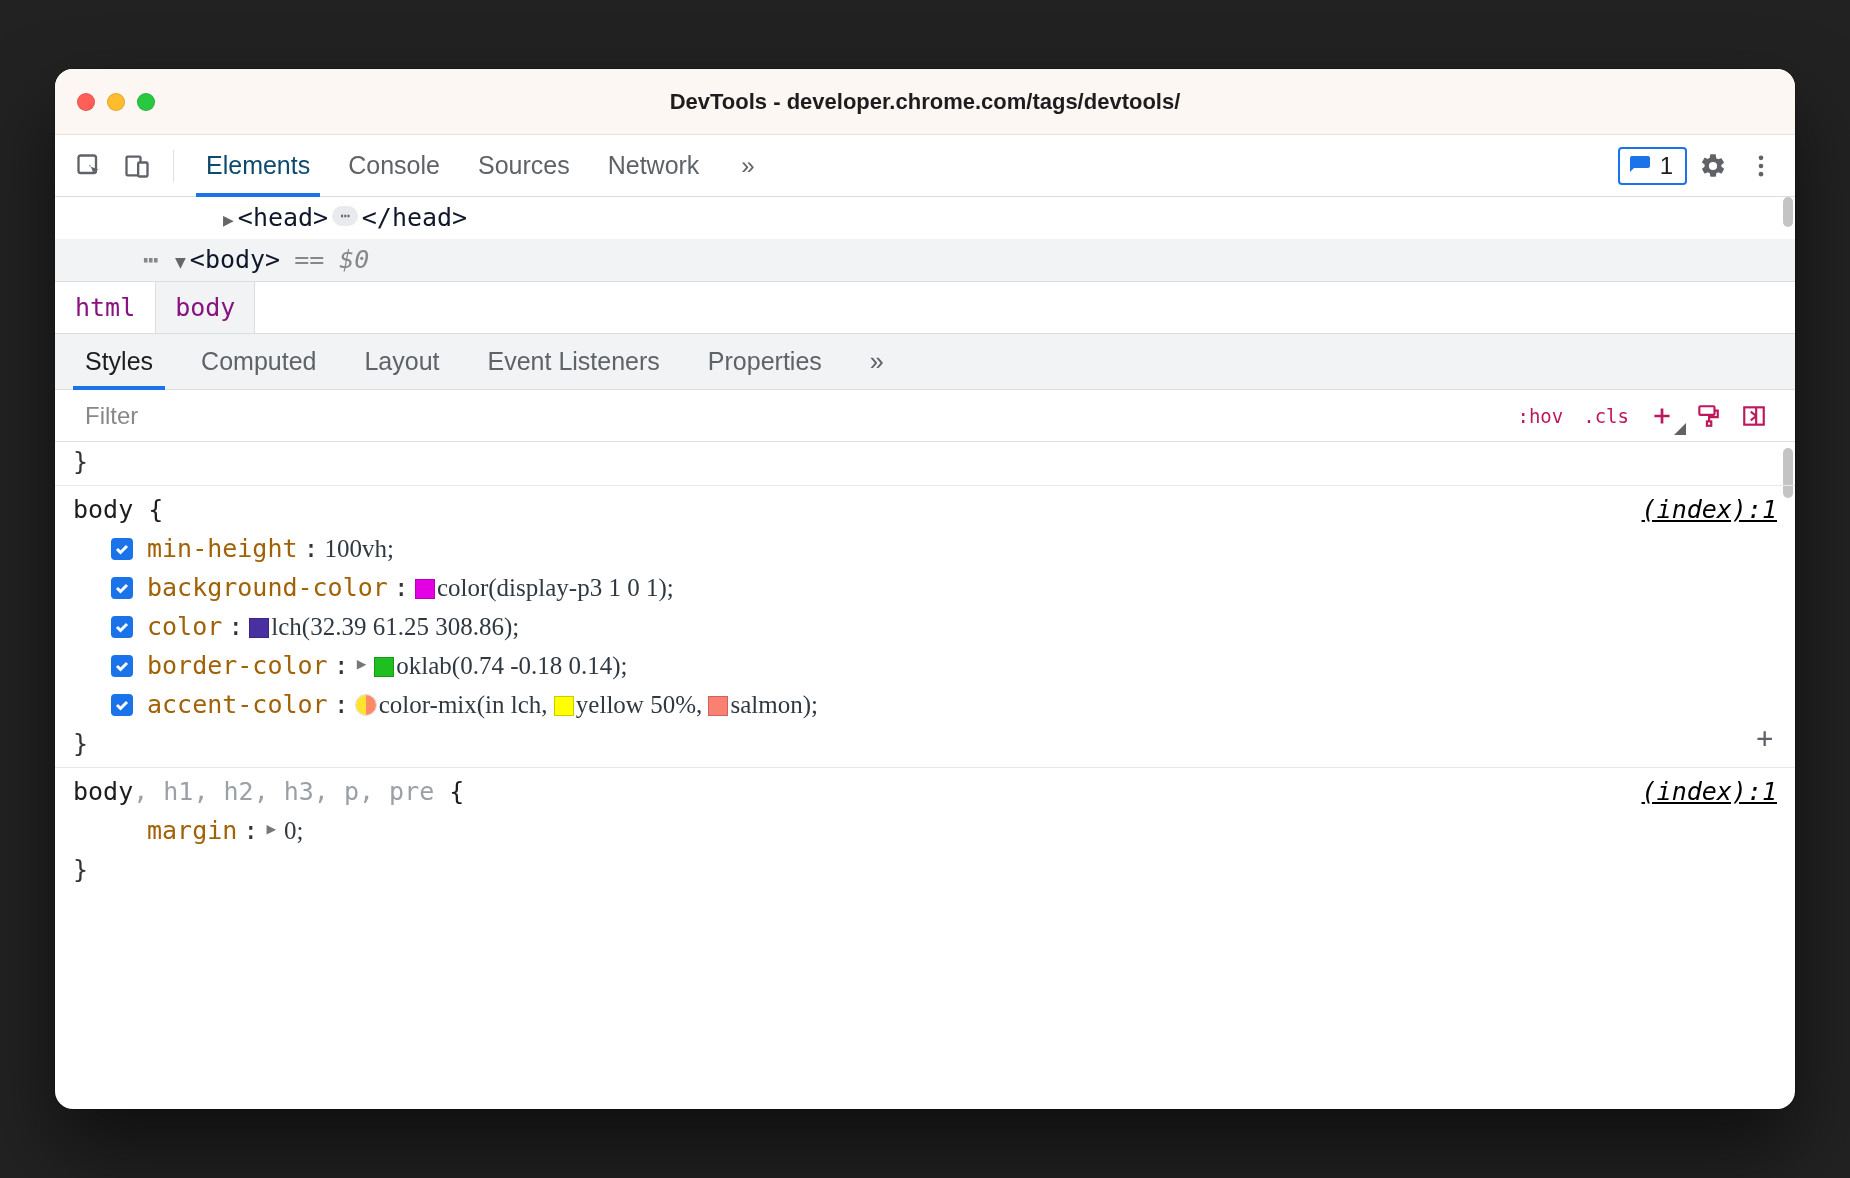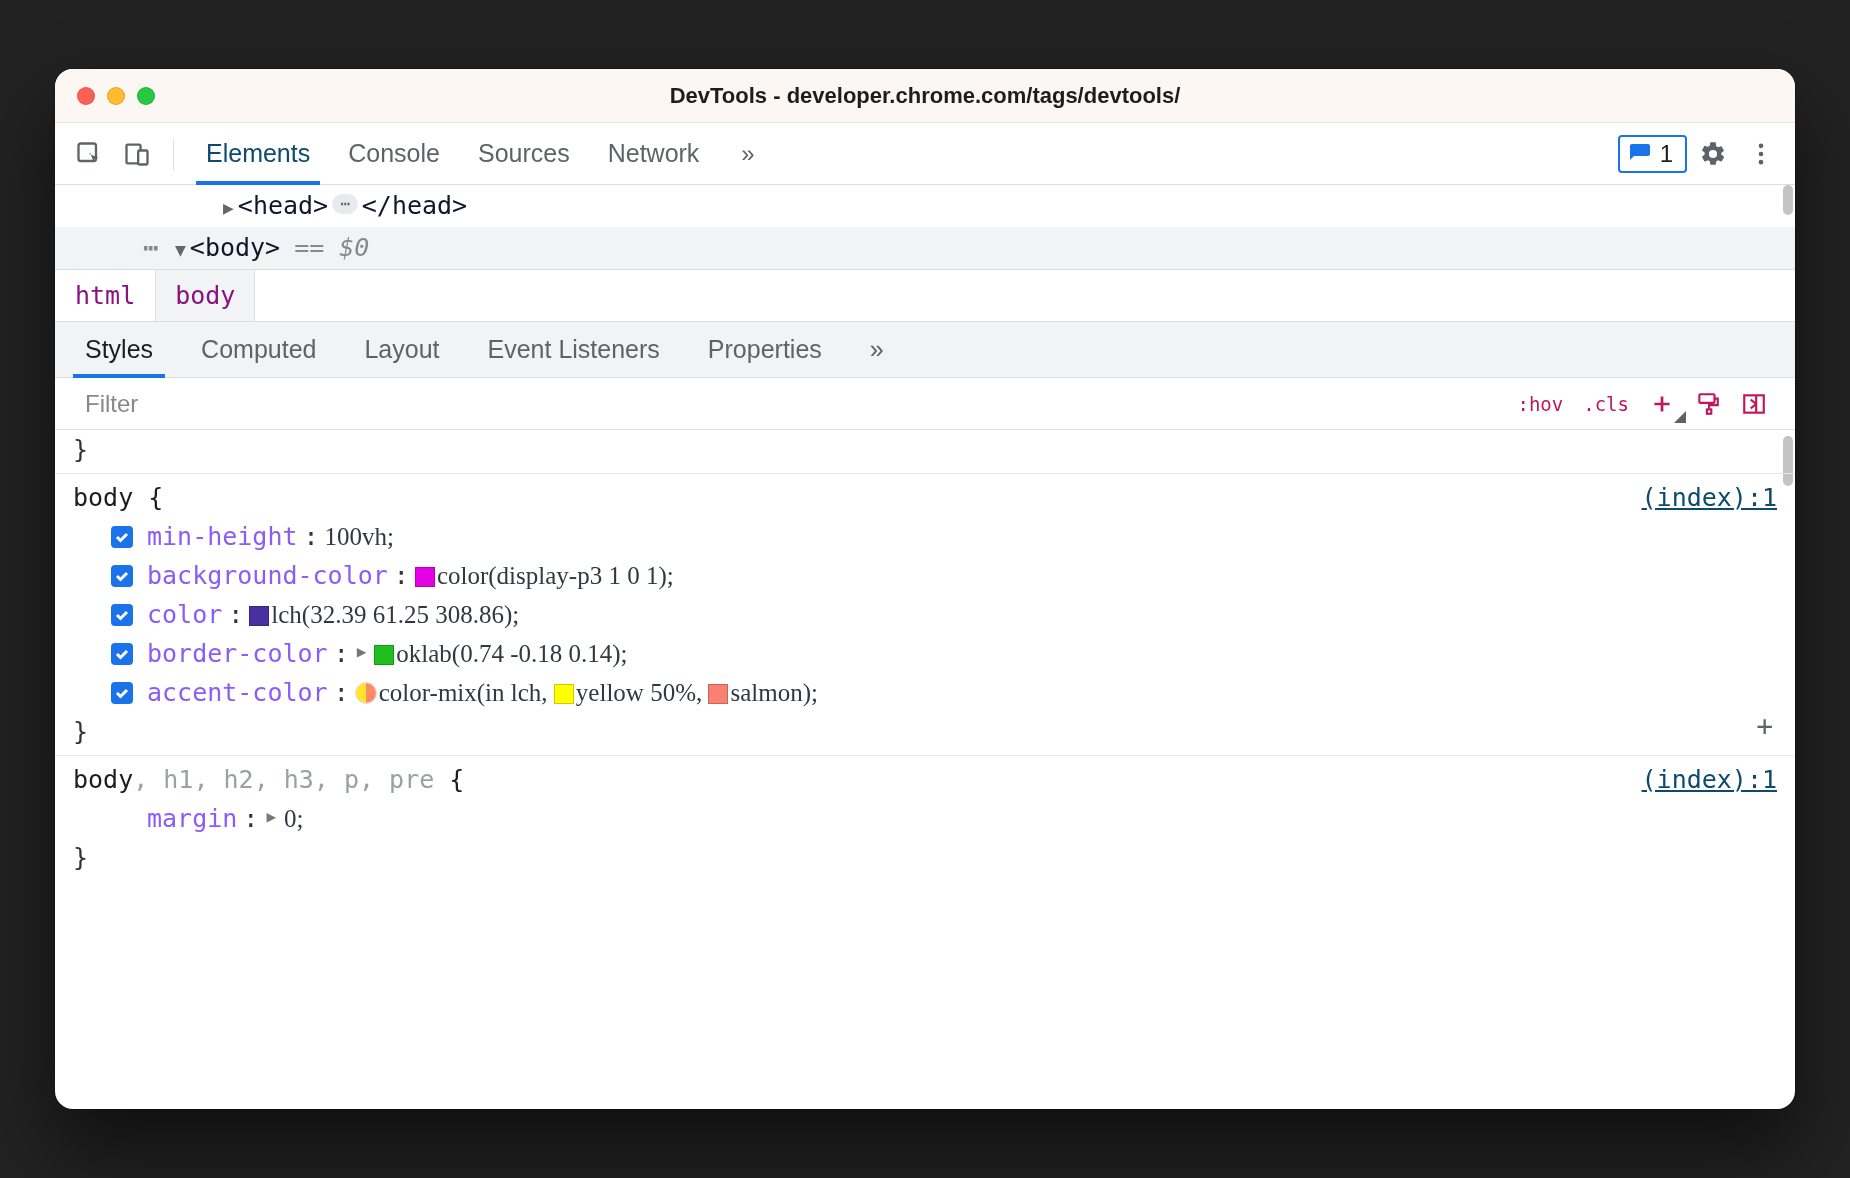--- a/index.html
+++ b/index.html
@@ -22,21 +22,21 @@
     height: 100%;
     background: #fff;
     border-radius: 18px;
     overflow: hidden;
     box-shadow: 0 40px 80px rgba(0,0,0,0.55), 0 0 0 1px rgba(0,0,0,0.2);
     display: flex;
     flex-direction: column;
   }
   
   .titlebar {
-    height: 54px;
+    height: 66px;
     background: linear-gradient(#fdf7f4, #fdf7f4);
     display: flex;
     align-items: center;
     position: relative;
     border-bottom: 1px solid #e9e3e0;
   }
   .traffic {
     display: flex;
     gap: 12px;
     margin-left: 22px;
@@ -299,43 +299,44 @@
     border-bottom: 1px solid #e8e8e8;
     position: relative;
   }
   .rule-header {
     display: flex;
     justify-content: space-between;
   }
   .selector { color: #1d1d1f; }
   .selector .dim { color: #9aa0a6; }
   .source-link {
-    color: #0c4a6e;
+    color: #000000;
     text-decoration: underline;
     cursor: pointer;
+    font-style: italic;
   }
   .decls { padding-left: 38px; }
   .decl {
     display: flex;
     align-items: center;
     gap: 6px;
   }
   .check {
     width: 22px; height: 22px;
     background: #1a73e8;
     border-radius: 4px;
     display: inline-flex;
     align-items: center;
     justify-content: center;
     margin-right: 8px;
     cursor: pointer;
     flex-shrink: 0;
   }
   .check svg { width: 16px; height: 16px; stroke: #fff; stroke-width: 3; fill: none; }
-  .prop { color: #8b5cf6; }
+  .prop { color: #a16207; }
   .colon { color: #333; }
   .val { color: #303942; font-family: Liberation Serif, serif; }
   .swatch {
     width: 20px; height: 20px;
     border: 1px solid rgba(0,0,0,0.2);
     display: inline-block;
     vertical-align: middle;
     position: relative;
     top: -1px;
     margin-right: 2px;

